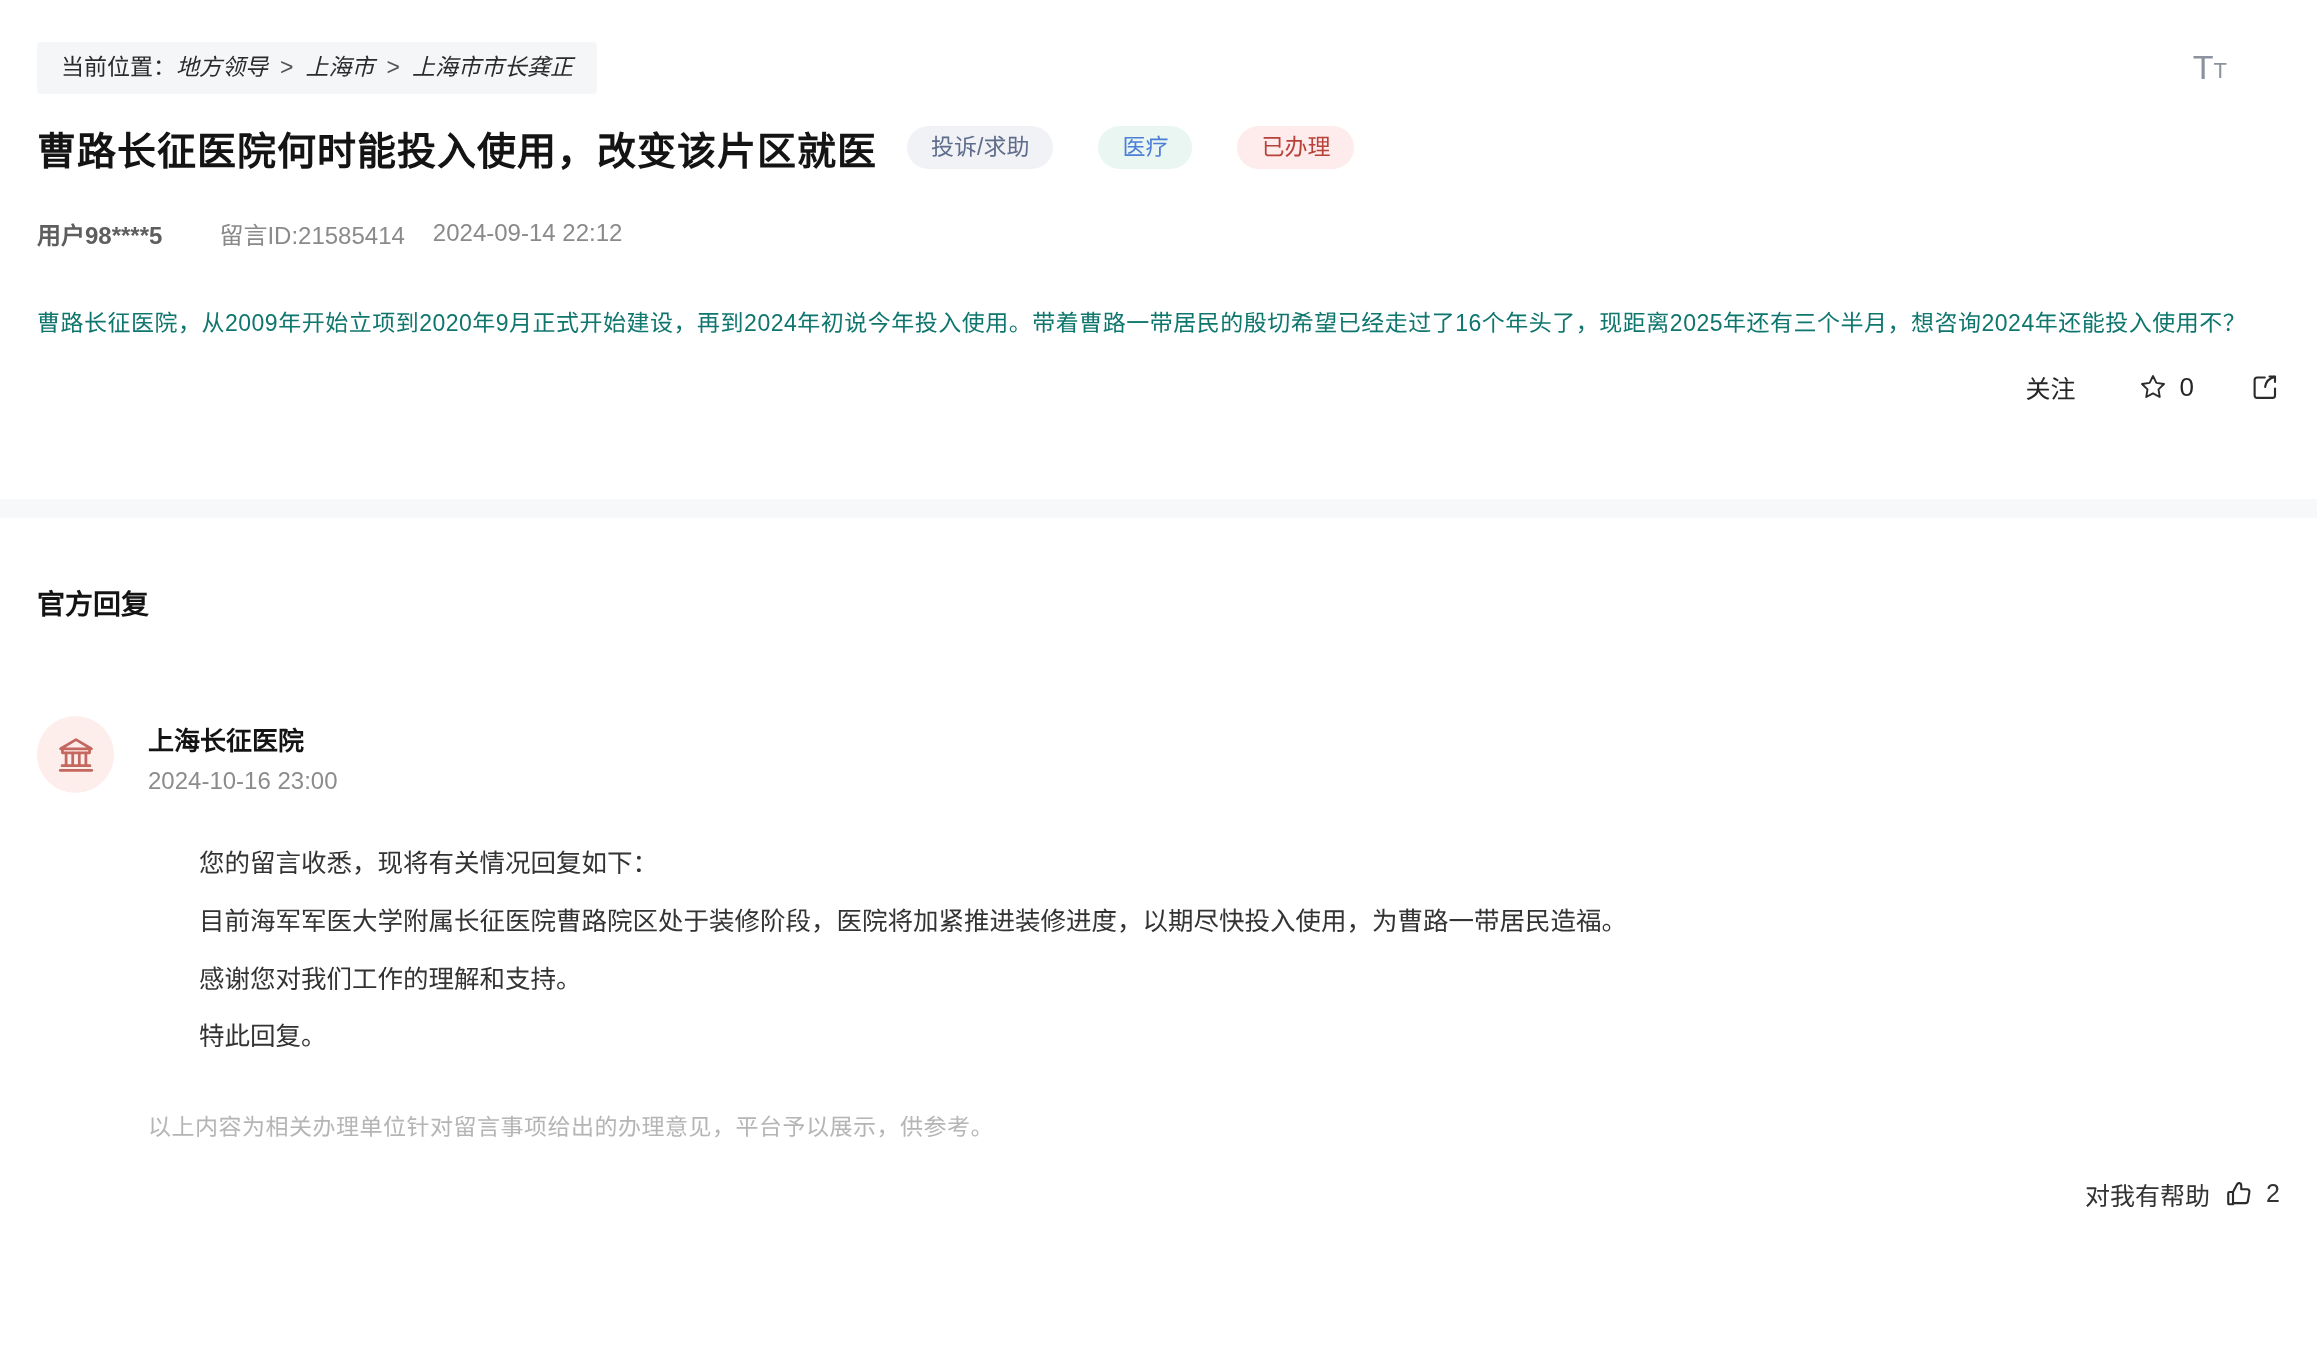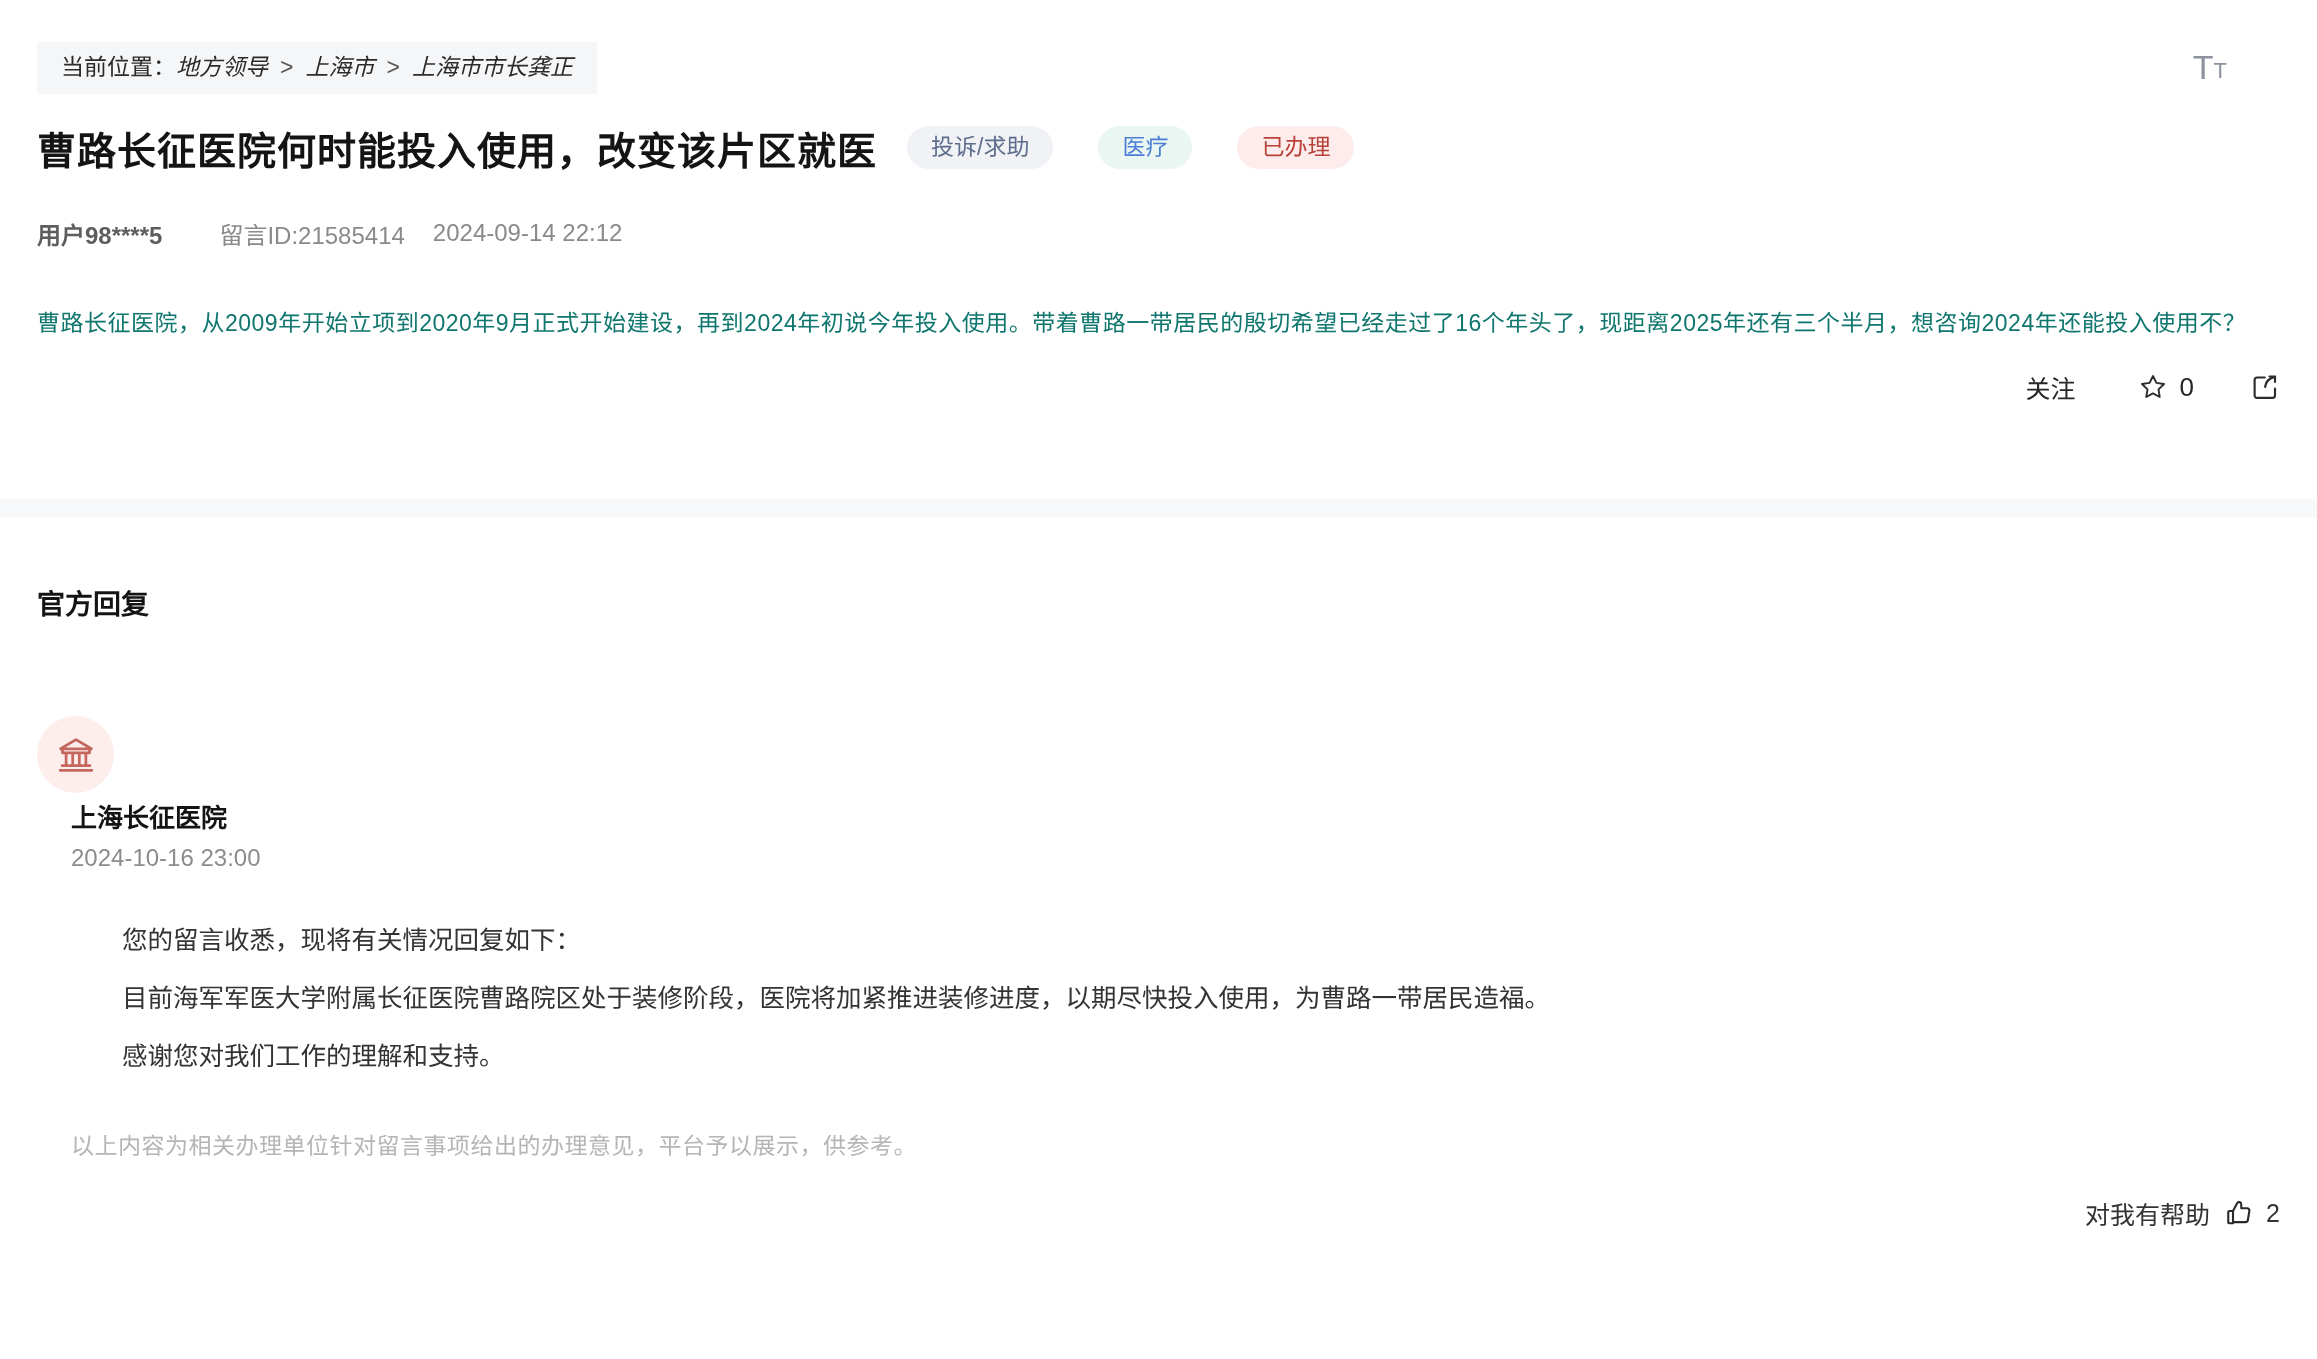--- a/index.html
+++ b/index.html
@@ -69,21 +69,21 @@
   .follow-btn { font-size:25px; color:#262626; cursor:pointer; margin-right:42px; }
   .fav-group { display:flex; align-items:center; gap:12px; cursor:pointer; margin-right:36px; }
   .fav-count { font-size:26px; color:#262626; }
   .icon-28 { width:30px; height:30px; display:block; }
 
   
   .divider-band { margin-top:94px; height:19px; background:#f7f8fa; width:100%; }
 
   
   .reply-heading { margin-top:64px; font-size:28px; font-weight:bold; color:#141414; }
-  .reply { margin-top:94px; display:flex; align-items:flex-start;flex-direction:column; }
+  .reply { margin-top:94px; display:flex; align-items:flex-start; }
   .avatar {
     width:77px; height:77px; border-radius:50%;
     background:#fdeeec; flex:0 0 auto;
     display:flex; align-items:center; justify-content:center;
   }
   .avatar svg { width:44px; height:44px; display:block; }
   .reply-main { margin-left:34px; flex:1; }
   .org-name { font-size:26px; font-weight:bold; color:#141414; padding-top:4px; }
   .reply-time { margin-top:10px; font-size:24px; color:#8c8c8c; }
   .reply-body { margin-top:40px; font-size:25.5px; color:#333; }
@@ -165,20 +165,21 @@
         <path d="M4.4 17.8h15.2M3.4 20.4h17.2"></path>
       </svg>
     </div>
     <div class="reply-main">
       <div class="org-name">上海长征医院</div>
       <div class="reply-time">2024-10-16 23:00</div>
       <div class="reply-body">
         <p class="indent">您的留言收悉，现将有关情况回复如下：</p>
         <p class="indent">目前海军军医大学附属长征医院曹路院区处于装修阶段，医院将加紧推进装修进度，以期尽快投入使用，为曹路一带居民造福。</p>
         <p class="indent">感谢您对我们工作的理解和支持。</p>
+        <p class="indent">特此回复。</p>
       </div>
       <div class="disclaimer">以上内容为相关办理单位针对留言事项给出的办理意见，平台予以展示，供参考。</div>
     </div>
   </div>
 
   <div class="helpful-row px">
     <span class="helpful-label">对我有帮助</span>
     <span class="thumb-btn">
       <svg class="icon-28" viewBox="0 0 24 24" fill="none" stroke="#2b2b2b" stroke-width="1.7" stroke-linecap="round" stroke-linejoin="round">
         <path d="M7.2 10.4v9.8H4.3a.9.9 0 0 1-.9-.9v-8a.9.9 0 0 1 .9-.9h2.9z"></path>

